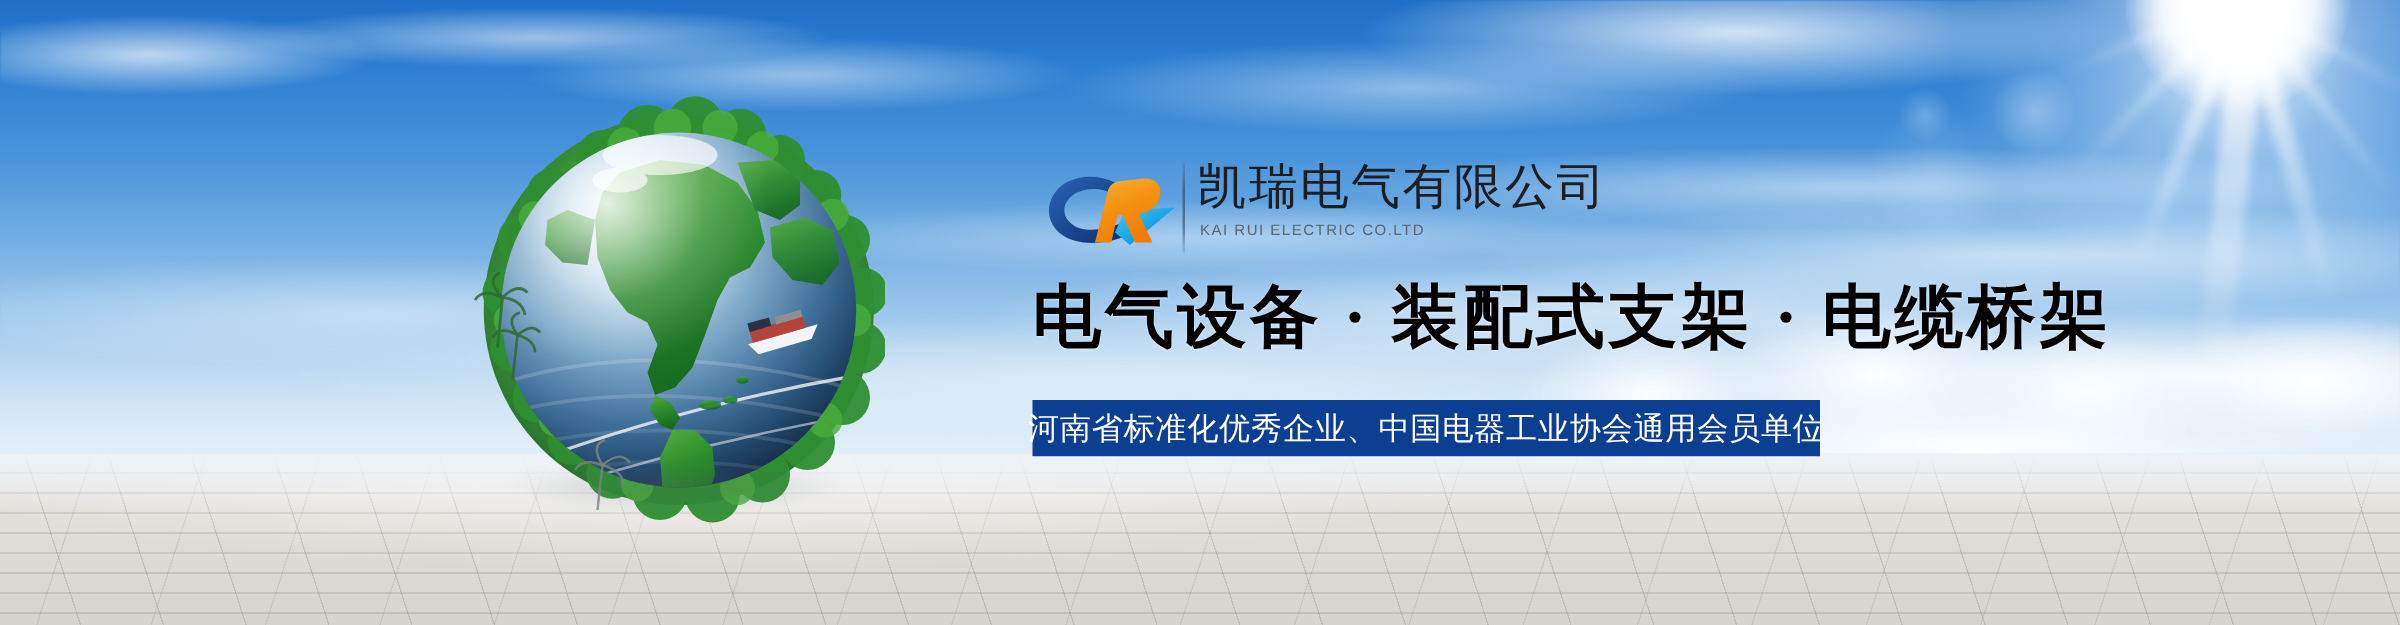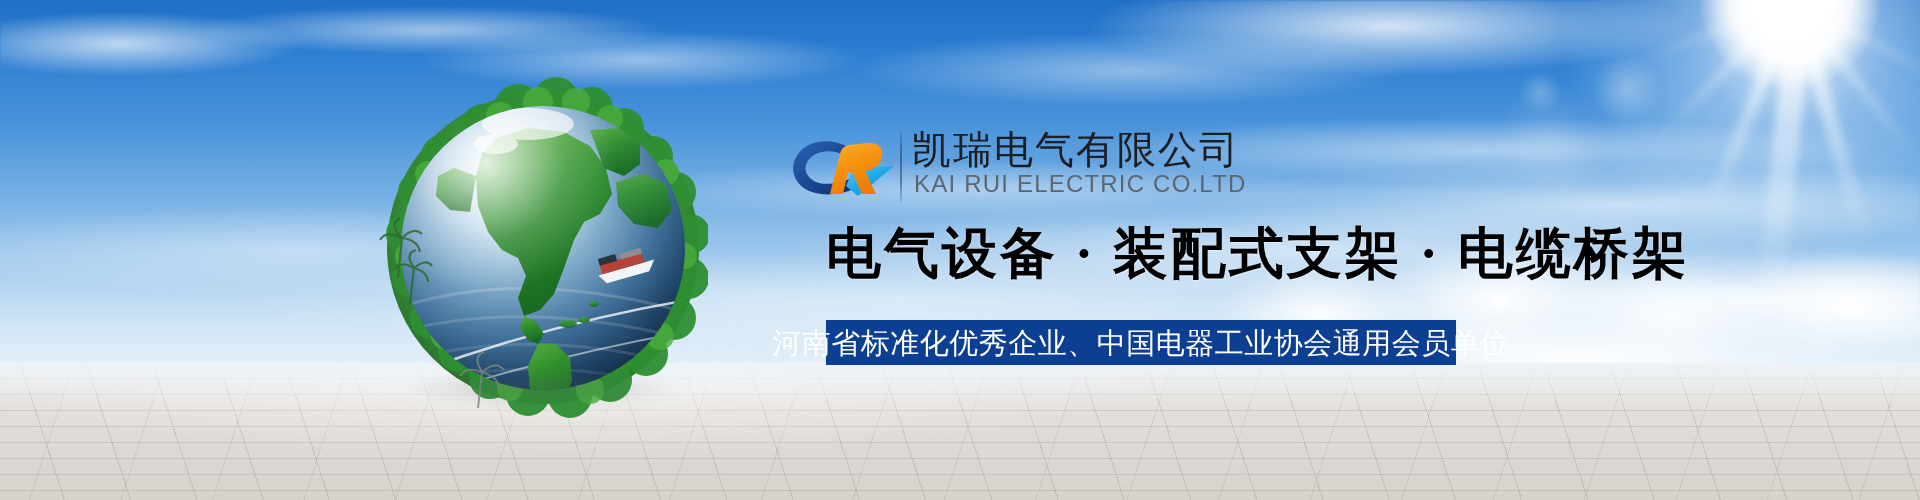--- a/index.html
+++ b/index.html
@@ -130,41 +130,41 @@
   }
   .globe-shadow{
     position:absolute;left:24px;top:300px;width:280px;height:34px;
     border-radius:50%;
     background:radial-gradient(ellipse, rgba(90,100,110,.30), rgba(90,100,110,0) 70%);
     filter:blur(5px);
   }
 
   
   .brand{
-    position:absolute;left:788px;top:112px;width:700px;height:100px;
+    position:absolute;left:834px;top:112px;width:700px;height:100px;
   }
   .logo-mark{
     position:absolute;left:0px;top:12px;width:112px;height:84px;
   }
   .logo-sep{
     position:absolute;left:112px;top:18px;width:2px;height:72px;
     background:linear-gradient(to bottom, rgba(40,60,90,.12), rgba(40,60,90,.55) 30%, rgba(40,60,90,.55) 72%, rgba(40,60,90,.12));
   }
   .company-cn{
     position:absolute;left:124px;top:16px;
     font-size:39px;line-height:44px;
     letter-spacing:2px;
     color:#1b1f24;
     font-family:"Liberation Sans","DejaVu Sans",sans-serif;
     font-weight:500;
     white-space:nowrap;
   }
   .company-en{
     position:absolute;left:126px;top:60px;
-    font-size:24px;line-height:24px;
+    font-size:12px;line-height:24px;
     letter-spacing:1.2px;
     color:#5b6671;
     font-family:"Liberation Sans","DejaVu Sans",sans-serif;
     white-space:nowrap;
   }
 
   .slogan{
     position:absolute;left:826px;top:222px;
     font-family:"Liberation Serif","DejaVu Serif",serif;
     font-weight:700;
@@ -176,21 +176,21 @@
   }
 
   .ribbon{
     position:absolute;left:826px;top:320px;
     width:630px;height:45px;
     background:#0c3f91;
     display:flex;align-items:center;justify-content:center;
   }
   .ribbon-text{
     color:#ffffff;
-    font-size:29px;line-height:28px;
+    font-size:25px;line-height:28px;
     letter-spacing:.5px;
     font-family:"Liberation Sans","DejaVu Sans",sans-serif;
     white-space:nowrap;
   }
 </style>
 </head>
 <body>
 
 <div id="banner">
 

